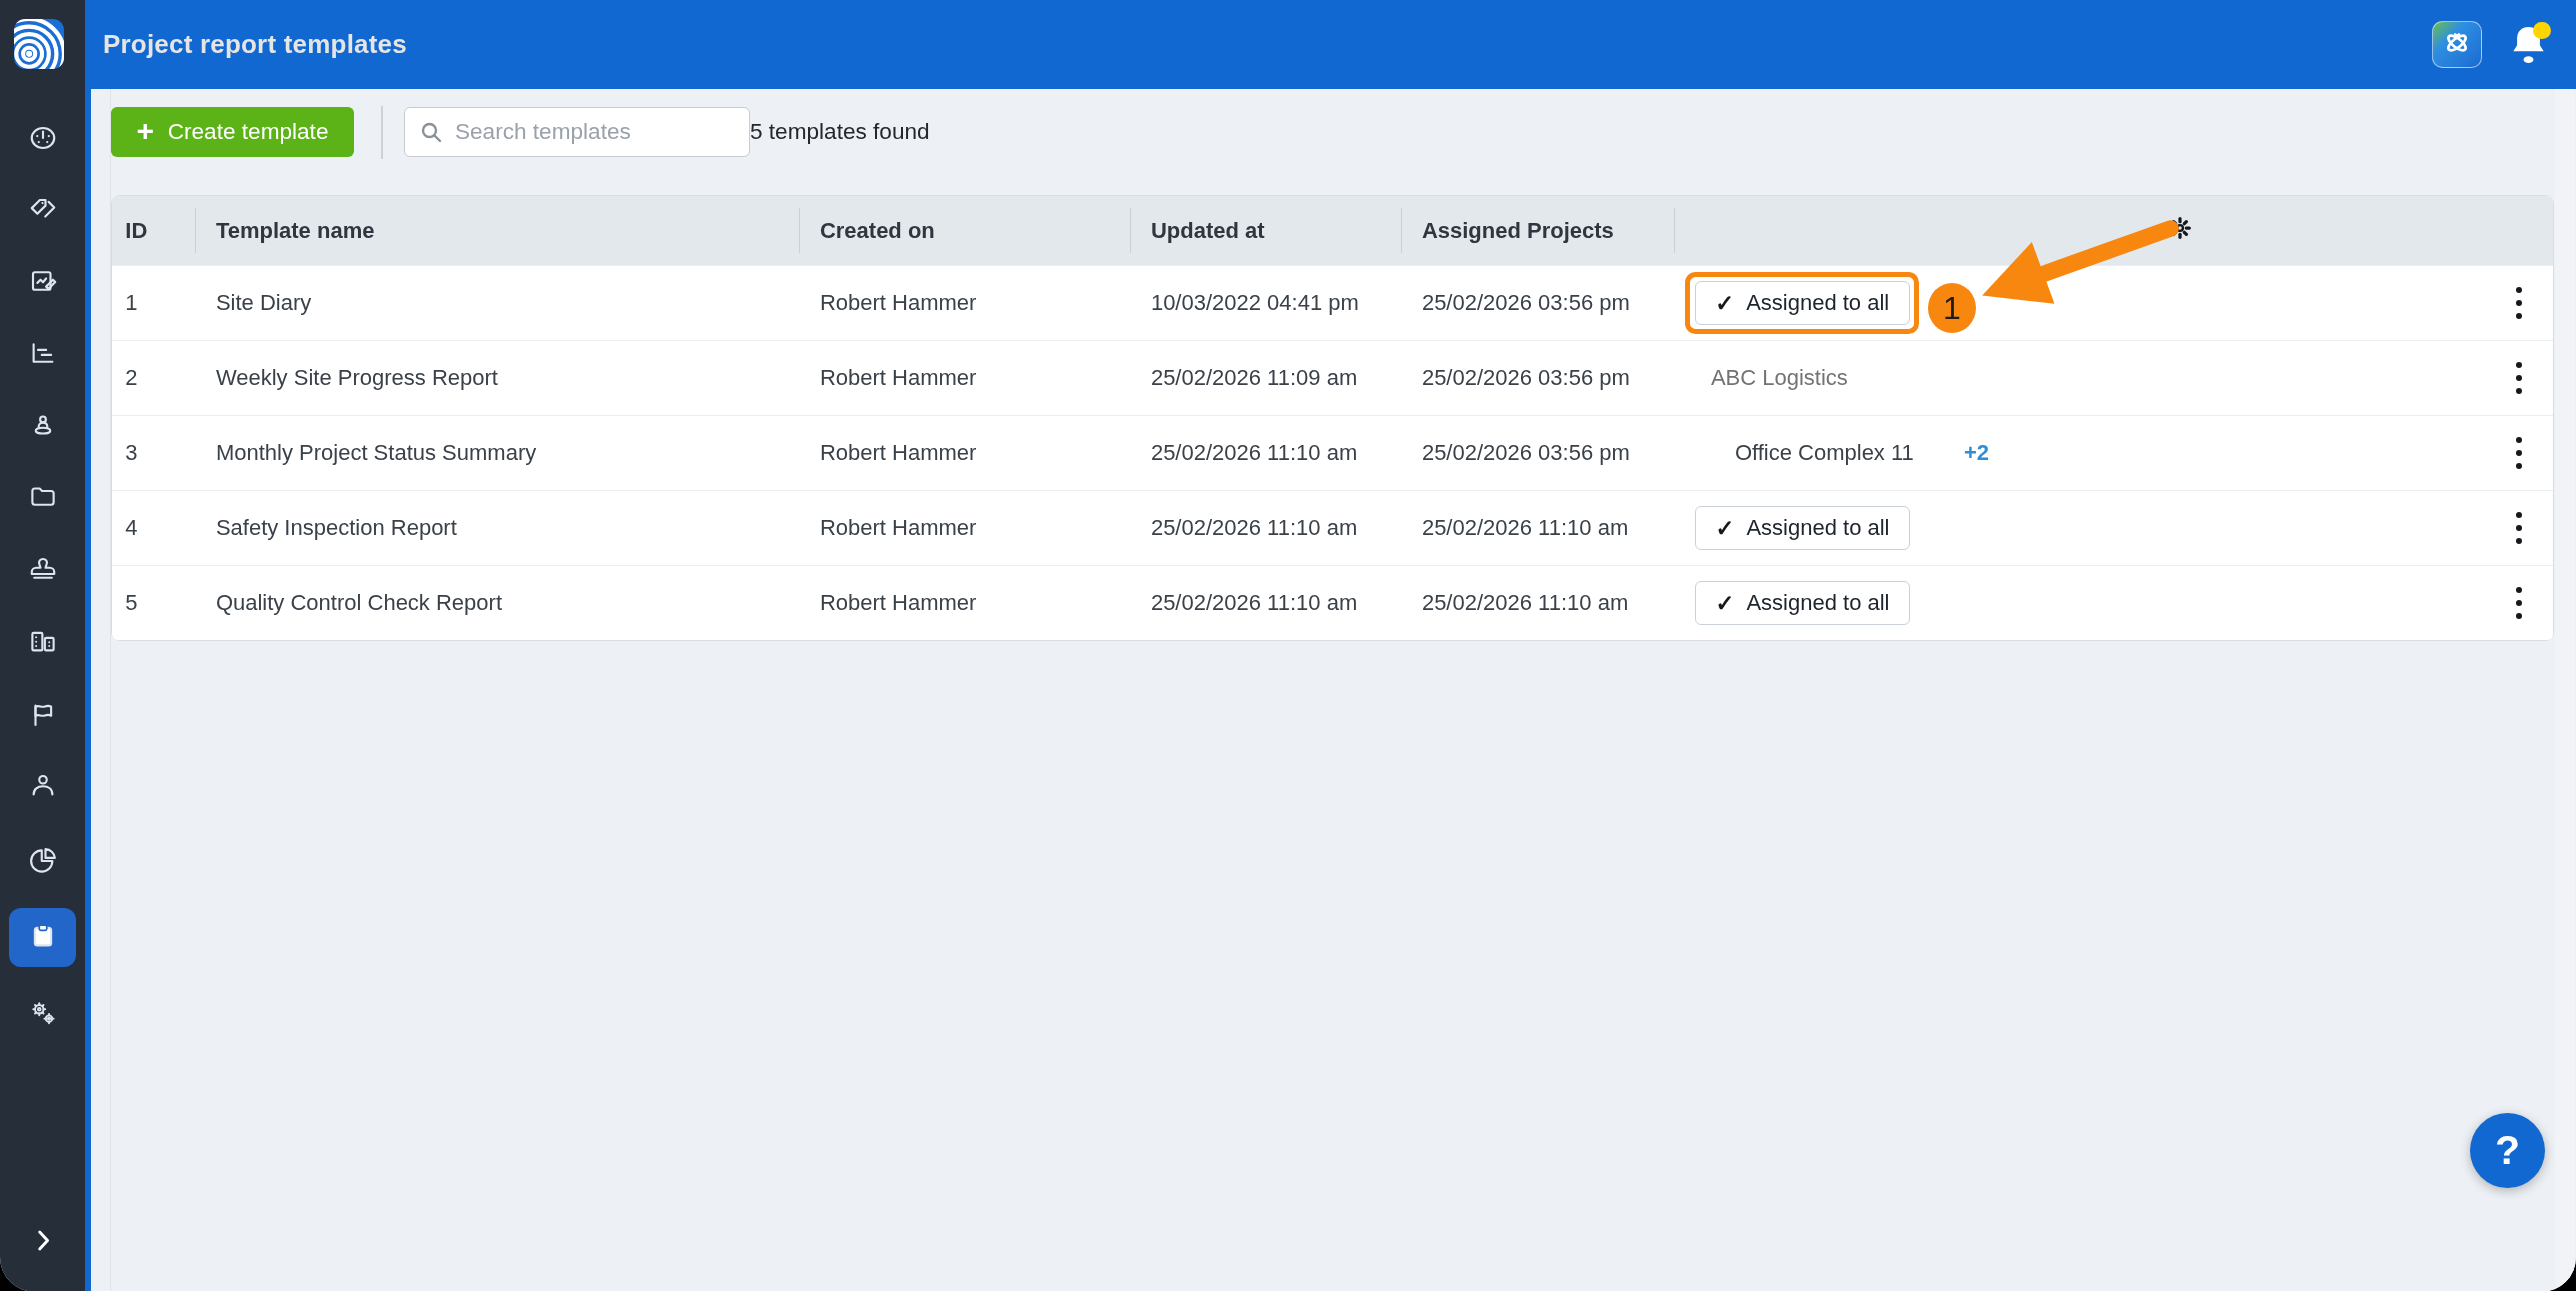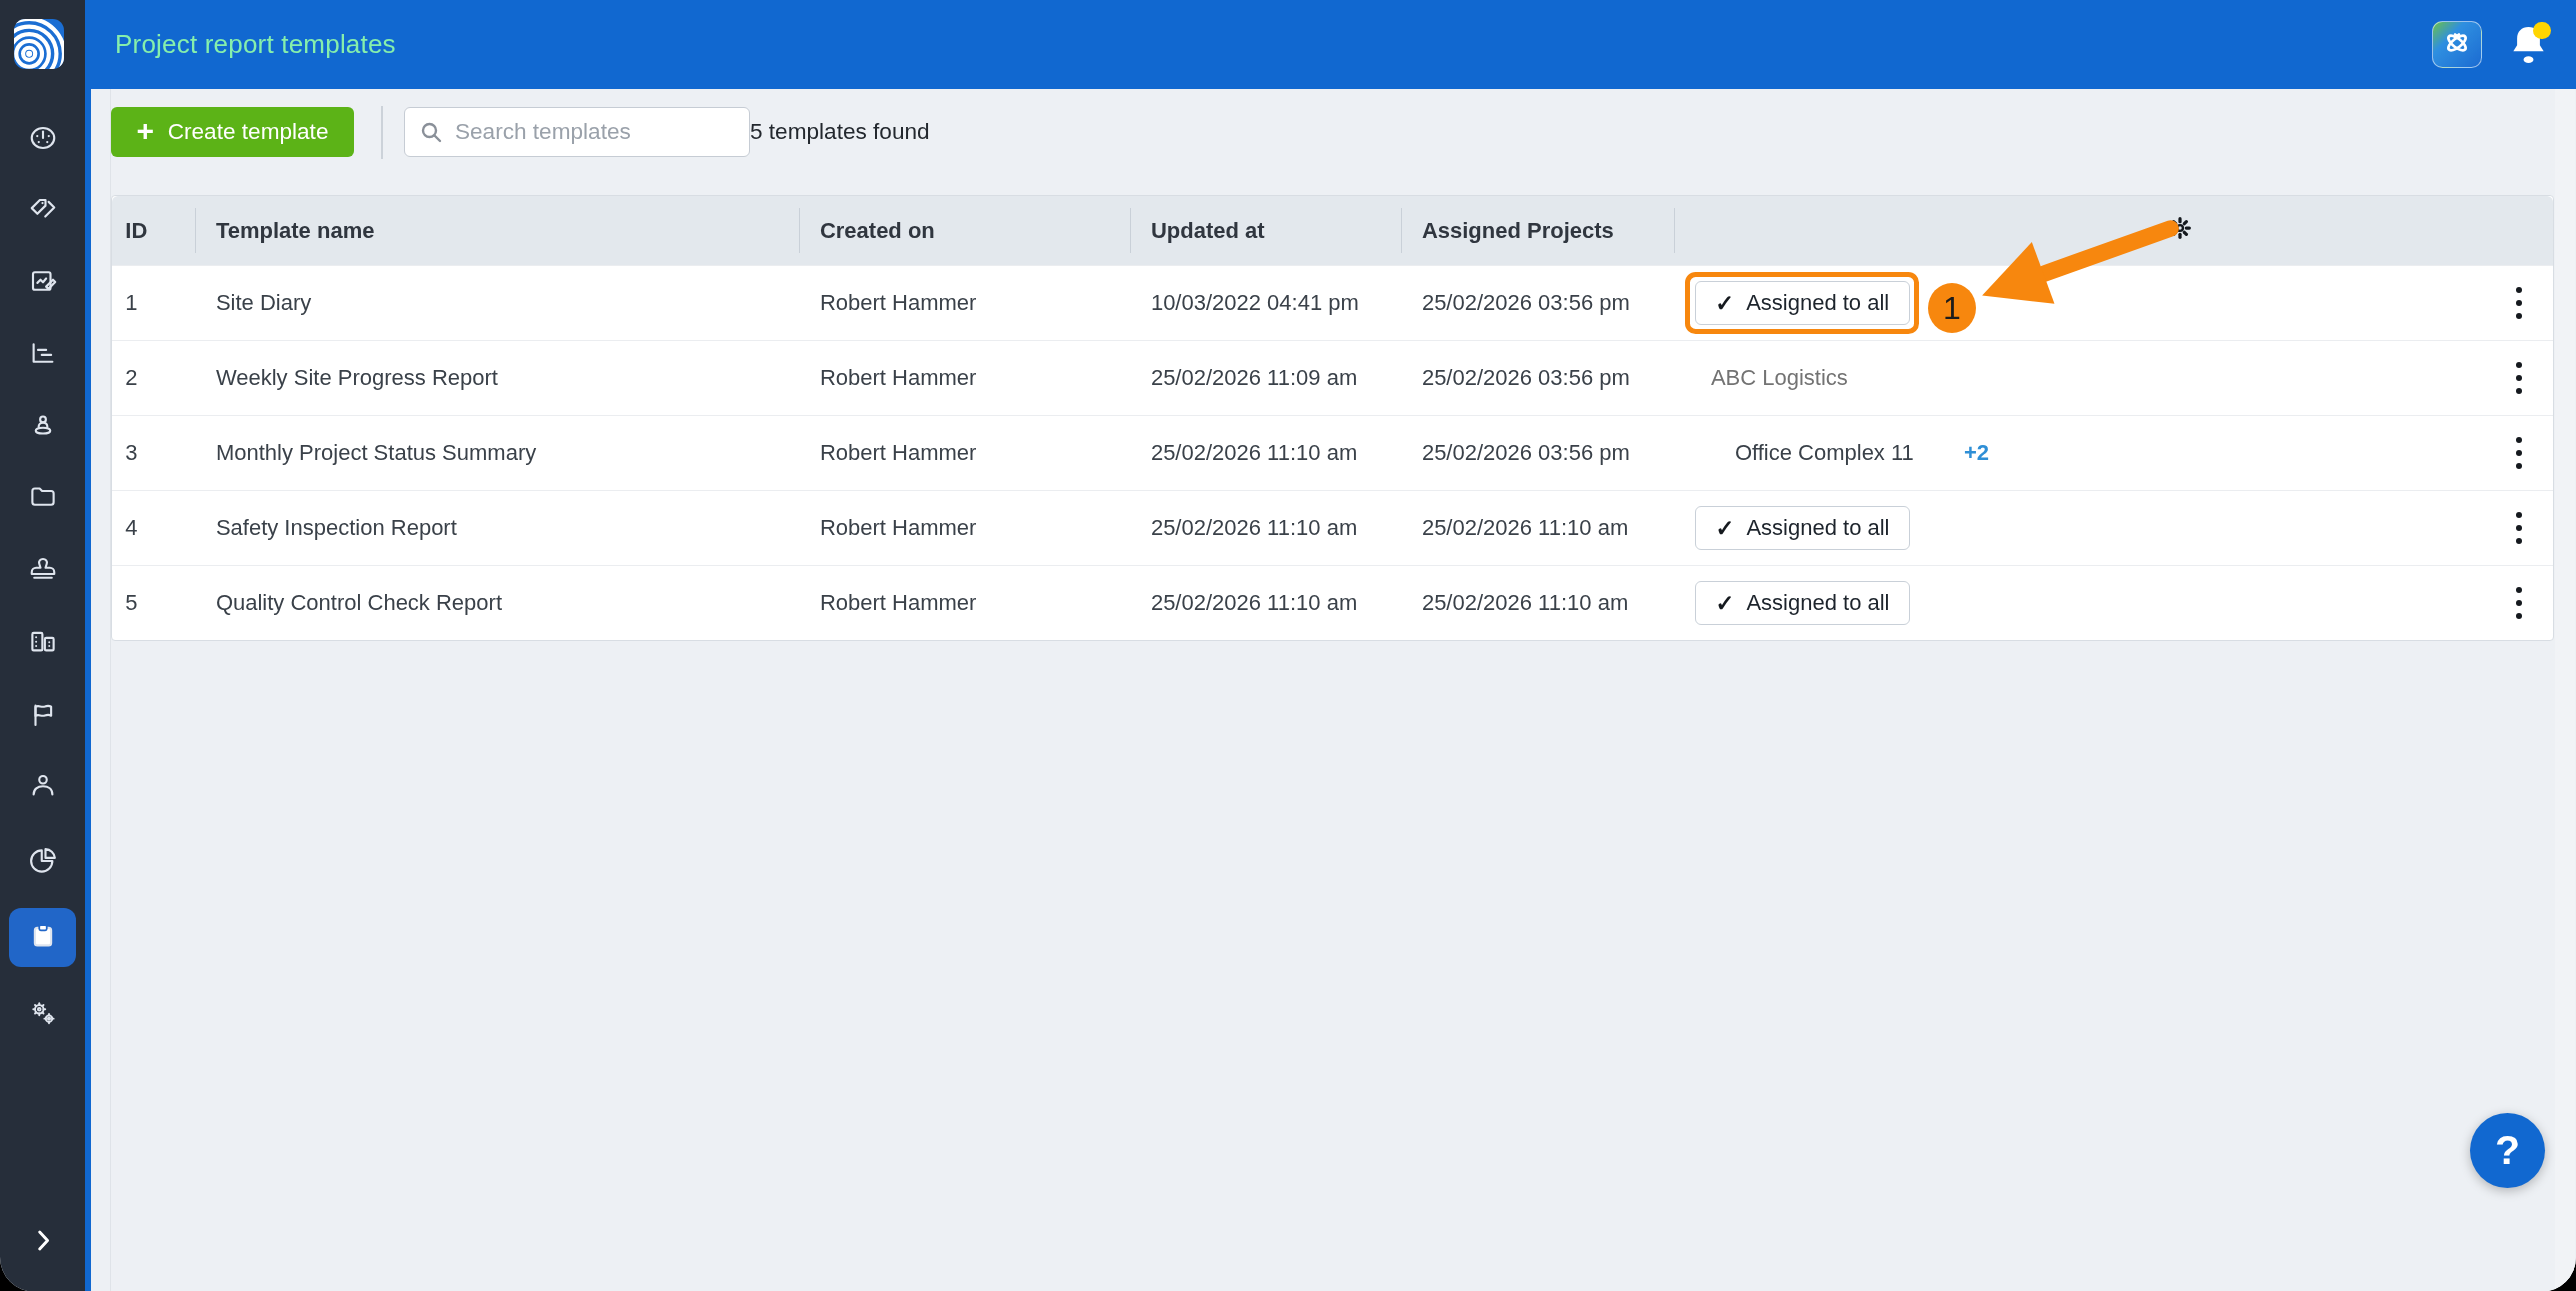--- a/index.html
+++ b/index.html
@@ -18,21 +18,21 @@
                   fill:none; stroke-linecap:round; stroke-linejoin:round; }
   .nav-item.active { left:9px; width:67px; height:59px; background:#2166c8; border-radius:12px; }
   .collapse-btn { position:absolute; left:0; top:1212px; width:85px; height:60px;
                   display:flex; align-items:center; justify-content:center; cursor:pointer; }
   .collapse-btn svg { width:27px; height:27px; stroke:#fff; stroke-width:2.6; fill:none;
                       stroke-linecap:round; stroke-linejoin:round; }
 
   
   .topbar { position:absolute; left:91px; top:0; width:2485px; height:89px;
             background:#1168d0; display:flex; align-items:center; z-index:4; }
-  .topbar h1 { color:#86efac; font-size:26px; font-weight:normal; margin-left:24px; letter-spacing:0.2px; }
+  .topbar h1 { color:#e5e5e5; font-size:26px; font-weight:bold; margin-left:12px; letter-spacing:0.2px; }
   .topbar-right { position:absolute; right:30px; top:0; height:89px; display:flex;
                   align-items:center; gap:29px; }
   .assistant-btn { width:50px; height:47px; border-radius:10.6px; border:1.5px solid rgba(255,255,255,.55);
                    background:linear-gradient(135deg,#6cc04a 0%,#2f8fe0 34%,#1b6bd2 100%);
                    display:flex; align-items:center; justify-content:center; cursor:pointer; }
   .bell-wrap { position:relative; width:35px; height:42px; cursor:pointer; }
   .bell-dot { position:absolute; right:-4.5px; top:-1.5px; width:17.3px; height:17.3px;
               border-radius:50%; background:#ffd500; }
 
   
@@ -52,21 +52,21 @@
   .search-box input { width:100%; height:100%; border:1.5px solid #c6ccd4; border-radius:6px;
                       background:#fff; font-size:22.6px; font-family:inherit; color:#3a4149;
                       padding:0 15px 0 50px; outline:none; }
   .search-box input::placeholder { color:#9aa1aa; }
   .search-box svg { position:absolute; left:15px; top:13px; width:24px; height:24px;
                     stroke:#8a9099; stroke-width:2.4; fill:none; stroke-linecap:round; }
   .results-count { font-size:22.6px; color:#23282e; }
 
   
   .table-card { position:absolute; left:20.3px; top:106px; width:2443px;
-                border:0.8px solid #d8dde3; border-radius:4px; background:#fff; }
+                border:0.8px solid #d8dde3; border-radius:9px; background:#fff; }
   .tgrid { display:grid; grid-template-columns:84px 604px 331px 271px 273px 540px 341px; }
   .thead { background:#e3e8ed; height:69px; border-radius:6px 6px 0 0; }
   .thead .hcell { display:flex; align-items:center; padding-left:19.6px; font-size:22px;
                   font-weight:bold; color:#30363f; border-right:0.8px solid #c9d0d8; height:45px;
                   align-self:center; }
   .thead .hcell.first { padding-left:13px; }
   .thead .hcell.last { border-right:none; justify-content:flex-end; padding-right:22.6px; cursor:pointer; }
   .trow { height:75px; border-top:0.8px solid #ebedf0; background:#fff; }
   .trow .cell { display:flex; align-items:center; padding-left:19.6px; font-size:22px; color:#3a4149; }
   .trow .cell.first { padding-left:13px; }

